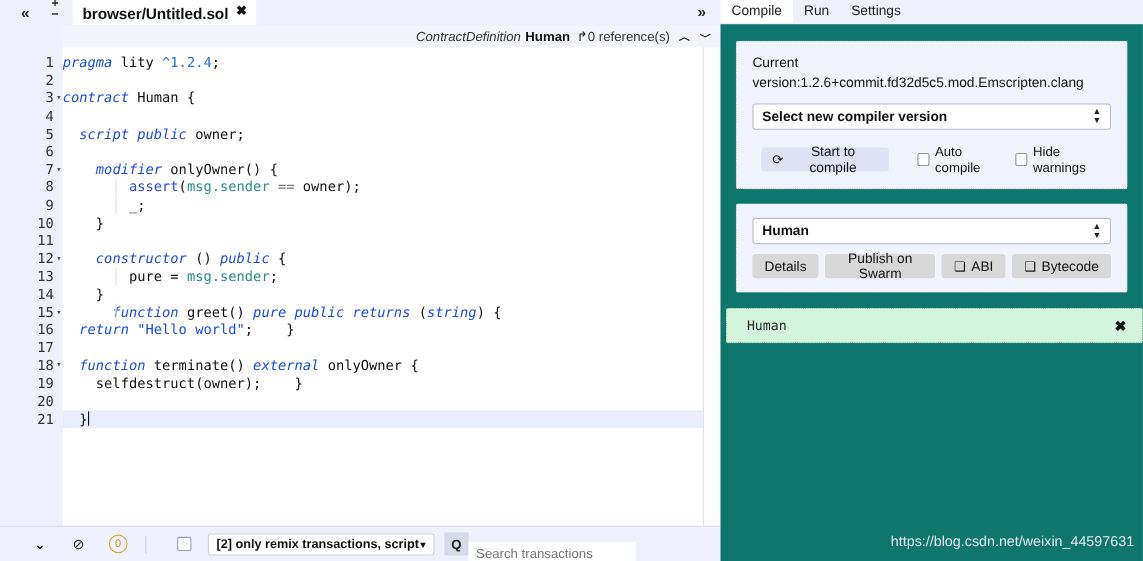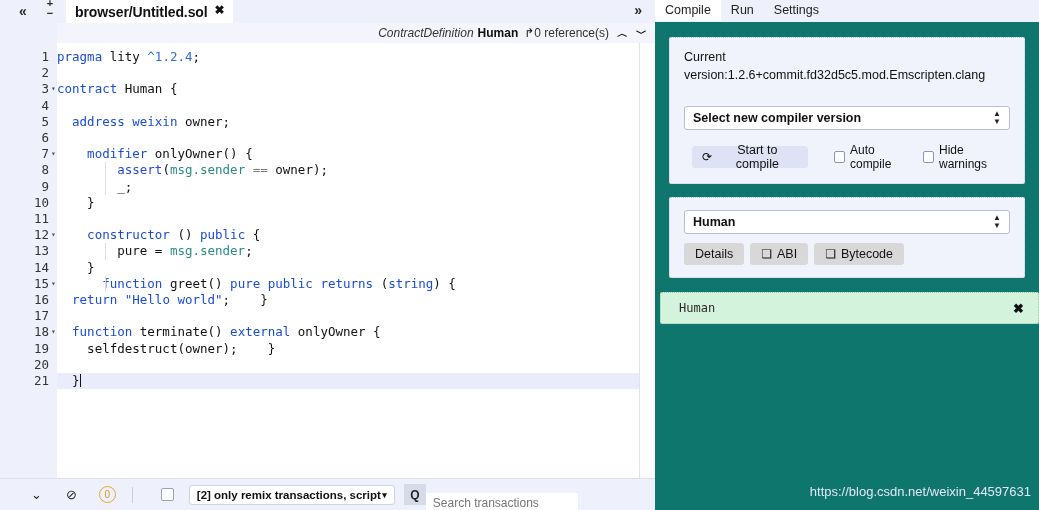--- a/index.html
+++ b/index.html
@@ -34,21 +34,21 @@
   #editor{position:absolute;left:0;top:43px;width:655px;height:435px;background:#eef0fb;}
   #codearea{position:absolute;left:57px;top:0;width:582px;height:435px;background:#ffffff;}
   #scrollgutter{position:absolute;left:639px;top:0;width:16px;height:435px;background:#fdfdfd;border-left:1px solid #e3e3e3;}
   .codeline{position:relative;height:16.2px;line-height:16.2px;white-space:pre;
             font-family:"DejaVu Sans Mono","Liberation Mono",monospace;font-size:12.5px;}
   .gutter{position:absolute;left:0;top:0;width:49px;text-align:right;
           font-family:"DejaVu Sans Mono","Liberation Mono",monospace;font-size:12.5px;color:#333;}
   .fold{position:absolute;left:50px;top:0;width:7px;font-size:8px;color:#555;text-align:center;}
   .ctext{position:absolute;left:57px;top:0;}
   .active-line{background:#e8ecfb;position:absolute;left:57px;width:582px;height:16.2px;}
-  .kw{color:#1a4dd6;}
+  .kw{color:#1a4dd6;font-style:italic;}
   .kw2{color:#2b4ad6;}
   .num{color:#2d6fd6;}
   .str{color:#1a4dd6;}
   .glob{color:#2a8c86;}
   .op{color:#777;}
   .plain{color:#111;}
   .guide{position:absolute;width:1px;height:16.2px;background:#e0e0e0;top:0;}
   .caret{display:inline-block;width:1px;height:13px;background:#111;vertical-align:-2px;}
 
   #termbar{position:absolute;left:0;top:478px;width:655px;height:32px;background:#eef0fb;
@@ -66,21 +66,21 @@
 
   
   #right{position:absolute;left:655px;top:0;width:384px;height:510px;background:#eef0fb;}
   #rtabs{position:absolute;left:0;top:0;width:324px;height:22px;display:flex;align-items:flex-start;}
   .rtab{font-size:12.5px;color:#222;padding:3px 10px 4px 10px;cursor:pointer;}
   .rtab.active{background:#ffffff;font-weight:normal;}
   #rbody{position:absolute;left:0;top:22px;width:384px;height:488px;background:#0f766e;}
 
   .card{margin:15px 14px 0 14px;border:1px dotted #c3c8e2;background:#f1f3fc;border-radius:2px;padding:12px 14px;}
   .card .lbl{font-size:12.5px;color:#111;margin-bottom:4px;}
-  .card .ver{font-size:12.5px;color:#111;margin-bottom:24px;}
+  .card .ver{font-size:12.5px;color:#111;margin-bottom:12px;}
   .selbox{width:100%;height:24px;background:#fff;border:1px solid #b9bdd4;border-radius:3px;box-sizing:border-box;
           display:flex;align-items:center;justify-content:space-between;padding:0 8px;
           font-size:12.5px;font-weight:bold;color:#111;}
   .spin{font-size:8px;line-height:8px;color:#222;text-align:center;}
 
   #row-compile{display:flex;align-items:center;margin:13px 0 0 22px;}
   #btn-compile{background:#dfe2f4;border:none;border-radius:3px;height:22px;padding:0 10px;
                font-size:12.5px;color:#111;display:flex;align-items:center;cursor:pointer;
                font-family:"Liberation Sans",sans-serif;}
   #btn-compile .rf{margin-right:5px;font-size:12px;}
@@ -131,21 +131,21 @@
   </div>
 
   <div id="editor">
     <div id="codearea"></div>
     <div id="scrollgutter"></div>
     <div id="lines">
         <div class="codeline" style="position: absolute; left: 0px; top: 6px; width: 655px;"><div class="gutter">1</div><div class="ctext"><span class="kw">pragma </span><span class="plain">lity </span><span class="num">^1.2.4</span><span class="plain">;</span></div></div>
         <div class="codeline" style="position: absolute; left: 0px; top: 22.2px; width: 655px;"><div class="gutter">2</div><div class="ctext"></div></div>
         <div class="codeline" style="position: absolute; left: 0px; top: 38.4px; width: 655px;"><div class="gutter">3</div><div class="fold">▾</div><div class="ctext"><span class="kw">contract </span><span class="plain">Human {</span></div></div>
         <div class="codeline" style="position: absolute; left: 0px; top: 54.6px; width: 655px;"><div class="gutter">4</div><div class="ctext"></div></div>
-        <div class="codeline" style="position: absolute; left: 0px; top: 70.8px; width: 655px;"><div class="gutter">5</div><div class="ctext"><span class="plain">  </span><span class="kw">address weixin </span><span class="plain">owner;</span></div></div>
+        <div class="codeline" style="position: absolute; left: 0px; top: 70.8px; width: 655px;"><div class="gutter">5</div><div class="ctext"><span class="plain">  </span><span class="kw">script public </span><span class="plain">owner;</span></div></div>
         <div class="codeline" style="position: absolute; left: 0px; top: 87px; width: 655px;"><div class="gutter">6</div><div class="ctext"></div></div>
         <div class="codeline" style="position: absolute; left: 0px; top: 103.2px; width: 655px;"><div class="gutter">7</div><div class="fold">▾</div><div class="ctext"><span class="plain">    </span><span class="kw">modifier </span><span class="plain">onlyOwner() {</span></div></div>
         <div class="codeline" style="position: absolute; left: 0px; top: 119.4px; width: 655px;"><div class="gutter">8</div><div class="ctext"><span class="plain">        </span><span class="kw2">assert</span><span class="plain">(</span><span class="glob">msg.sender</span><span class="op"> == </span><span class="plain">owner);</span></div></div>
         <div class="codeline" style="position: absolute; left: 0px; top: 135.6px; width: 655px;"><div class="gutter">9</div><div class="ctext"><span class="plain">        _;</span></div></div>
         <div class="codeline" style="position: absolute; left: 0px; top: 151.8px; width: 655px;"><div class="gutter">10</div><div class="ctext"><span class="plain">    }</span></div></div>
         <div class="codeline" style="position: absolute; left: 0px; top: 168px; width: 655px;"><div class="gutter">11</div><div class="ctext"></div></div>
         <div class="codeline" style="position: absolute; left: 0px; top: 184.2px; width: 655px;"><div class="gutter">12</div><div class="fold">▾</div><div class="ctext"><span class="plain">    </span><span class="kw">constructor </span><span class="plain">() </span><span class="kw">public </span><span class="plain">{</span></div></div>
         <div class="codeline" style="position: absolute; left: 0px; top: 200.4px; width: 655px;"><div class="gutter">13</div><div class="ctext"><span class="plain">        pure = </span><span class="glob">msg.sender</span><span class="plain">;</span></div></div>
         <div class="codeline" style="position: absolute; left: 0px; top: 216.6px; width: 655px;"><div class="gutter">14</div><div class="ctext"><span class="plain">    }</span></div></div>
         <div class="codeline" style="position: absolute; left: 0px; top: 232.8px; width: 655px;"><div class="gutter">15</div><div class="fold">▾</div><div class="ctext"><span class="plain">      </span><span class="kw">function </span><span class="plain">greet() </span><span class="kw">pure public returns </span><span class="plain">(</span><span class="kw">string</span><span class="plain">) {</span></div></div>
@@ -214,20 +214,23 @@
     <div id="card2">
       <div class="selbox">
         <span>Human</span>
         <span class="spin">▲<br>▼</span>
       </div>
       <div id="btnrow">
         <button class="gbtn">
           <span>Details</span>
         </button>
         <button class="gbtn">
+          <span>Publish on Swarm</span>
+        </button>
+        <button class="gbtn">
           <span class="cp">❏</span>
           <span>ABI</span>
         </button>
         <button class="gbtn">
           <span class="cp">❏</span>
           <span>Bytecode</span>
         </button>
       </div>
     </div>
 

